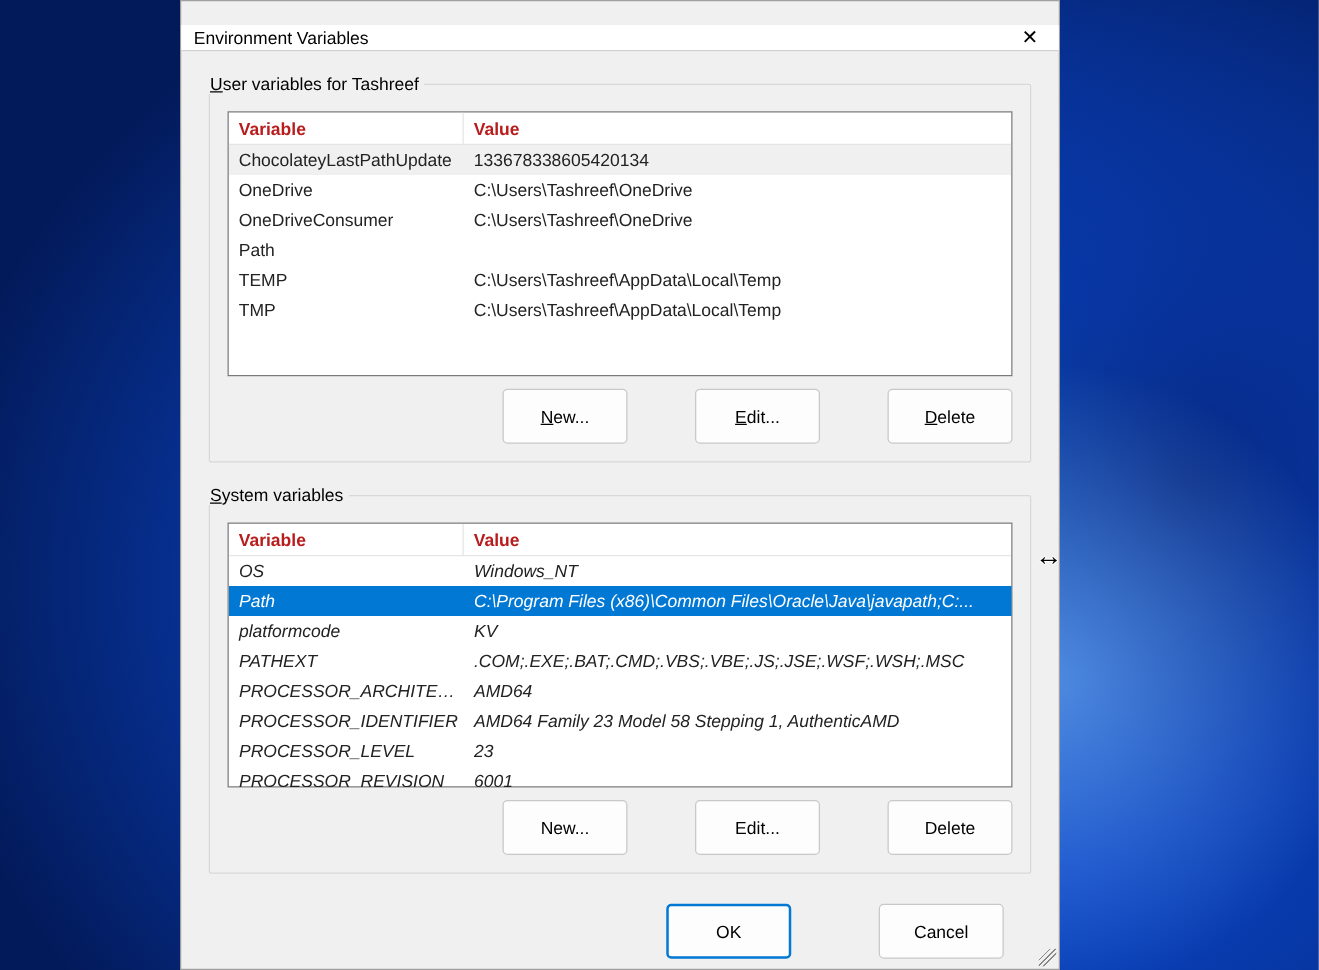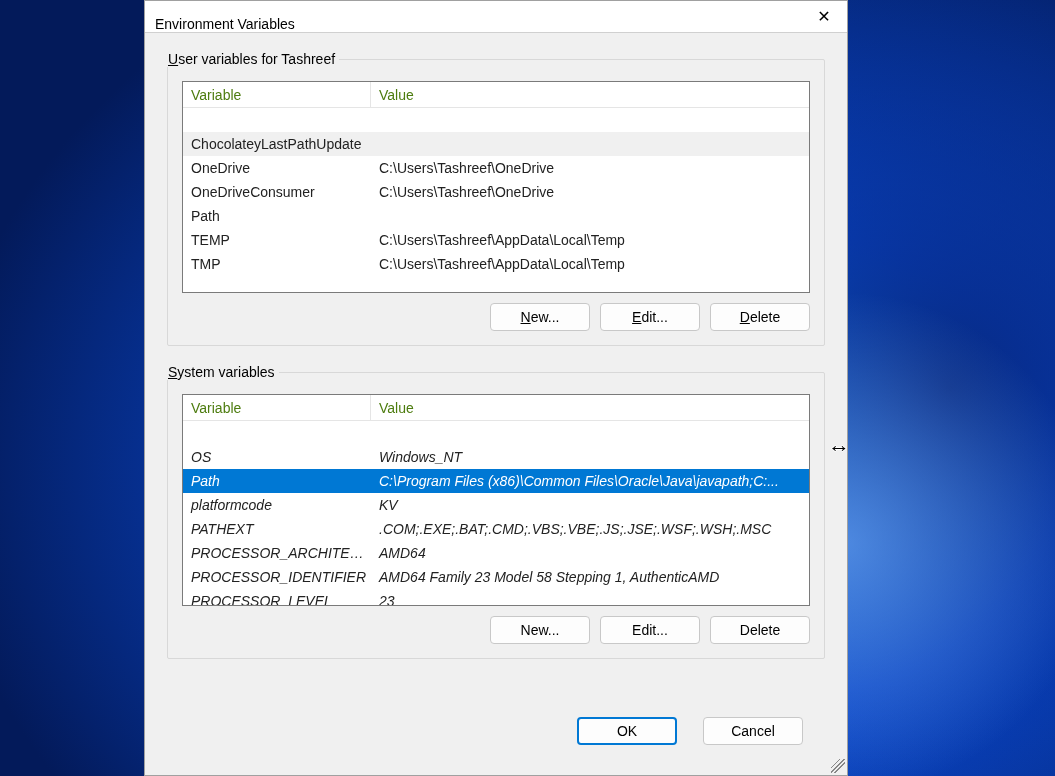--- a/index.html
+++ b/index.html
@@ -24,22 +24,23 @@
       width: 704px;
       height: 776px;
       background: #f0f0f0;
       border: 1px solid #a0a0a0;
       display: flex; flex-direction: column;
     }
     .titlebar {
       height: 32px;
       background: #fff;
       border-bottom: 1px solid #d0d0d0;
-      display: flex; align-items: flex-end;
+      display: flex; align-items: center;
       padding-left: 10px;
+      margin-top: 19px;
     }
     .titlebar .title { flex:1; font-size: 14px; }
     .close-btn {
       width: 46px; height: 100%;
       display: flex; align-items:center; justify-content:center;
       font-size: 16px;
       background:transparent; border:none;
     }
     .panel-body {
       flex:1; padding: 18px 22px 12px 22px;
@@ -65,46 +66,47 @@
       background: #fff;
       height: 212px;
       overflow: hidden;
       position: relative;
     }
     .listbox.sys { height: 212px; }
     .lb-header {
       display:flex;
       border-bottom: 1px solid #e5e5e5;
       font-size: 14px;
-      color:#4d7c0f;
-      height: 26px; align-items:center;
+      color:#b91c1c;
+      height: 26px; align-items:center;font-weight:bold;
     }
     .col-var { width: 188px; padding-left: 8px; border-right: 1px solid #e5e5e5; height:100%; display:flex; align-items:center;}
     .col-val { flex:1; padding-left: 8px; }
-    .lb-rows { overflow-y:auto; height: calc(100% - 26px); margin-top: 24px; }
+    .lb-rows { overflow-y:auto; height: calc(100% - 26px); }
     .lb-rows.sys-rows { overflow-y: scroll; font-style: italic; }
     .row {
       display:flex; height: 24px; align-items:center;
       font-size: 14px; color:#222;
     }
     .row.sel-light { background: #f0f0f0; }
     .row.sel-blue { background: #0078d4; color:#fff; }
     .row .c1 { width: 188px; padding-left: 8px; overflow:hidden; text-overflow: ellipsis; white-space:nowrap;}
     .row .c2 { flex:1; padding-left: 8px; overflow:hidden; text-overflow: ellipsis; white-space:nowrap;}
     .btn-row {
       display:flex; justify-content:flex-end;
       gap: 10px;
       padding: 0 14px 14px 14px;
     }
     .winbtn {
-      width: 100px; height: 28px;
+      width: 100px; height: 44px;
       background: #fdfdfd;
       border: 1px solid #c8c8c8;
       border-radius: 4px;
       font-size: 14px;
+      margin-left: 44px;
     }
     .winbtn .u { text-decoration: underline; }
     .dlg-footer {
       display:flex; justify-content:flex-end;
       gap: 26px;
       padding: 6px 22px 18px 0;
     }
     .winbtn.primary {
       border: 2px solid #0078d4;
     }
@@ -143,20 +145,21 @@
     <fieldset>
       <legend><span class="legend-accel">U</span><span>ser variables for Tashreef</span></legend>
       <div class="listbox">
         <div class="lb-header">
           <div class="col-var">Variable</div>
           <div class="col-val">Value</div>
         </div>
         <div class="lb-rows" id="user-rows">
             <div class="row sel-light">
               <div class="c1">ChocolateyLastPathUpdate</div>
+              <div class="c2">133678338605420134</div>
             </div>
             <div class="row">
               <div class="c1">OneDrive</div>
               <div class="c2">C:\Users\Tashreef\OneDrive</div>
             </div>
             <div class="row">
               <div class="c1">OneDriveConsumer</div>
               <div class="c2">C:\Users\Tashreef\OneDrive</div>
             </div>
             <div class="row">
@@ -208,20 +211,24 @@
               <div class="c2">AMD64</div>
             </div>
             <div class="row">
               <div class="c1">PROCESSOR_IDENTIFIER</div>
               <div class="c2">AMD64 Family 23 Model 58 Stepping 1, AuthenticAMD</div>
             </div>
             <div class="row">
               <div class="c1">PROCESSOR_LEVEL</div>
               <div class="c2">23</div>
             </div>
+            <div class="row">
+              <div class="c1">PROCESSOR_REVISION</div>
+              <div class="c2">6001</div>
+            </div>
           </div>
       </div>
       <div class="btn-row">
         <button class="winbtn">New...</button>
         <button class="winbtn">Edit...</button>
         <button class="winbtn">Delete</button>
       </div>
     </fieldset>
 
     <div style="flex:1"></div>

